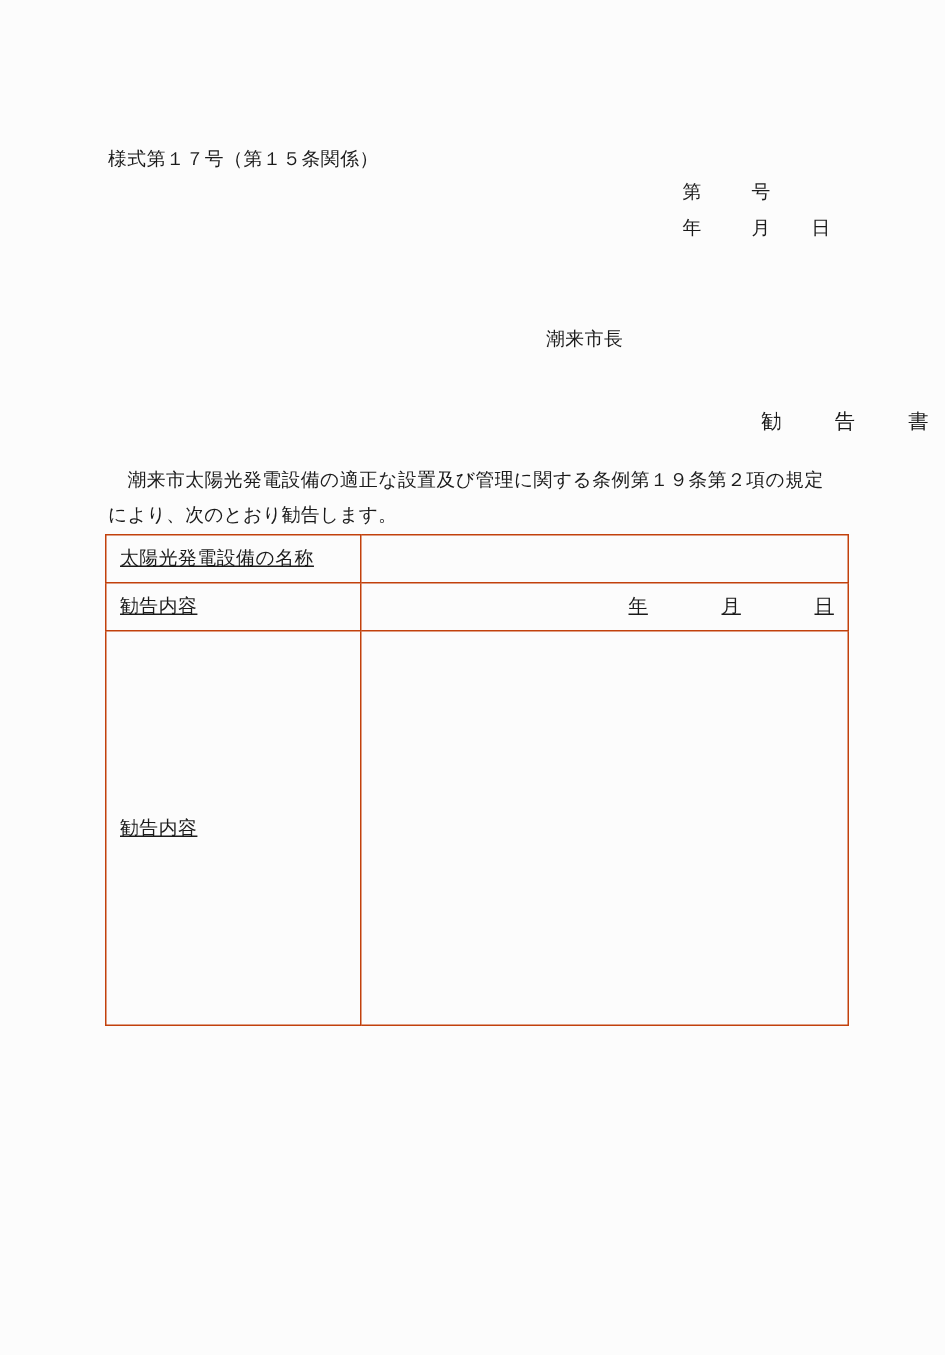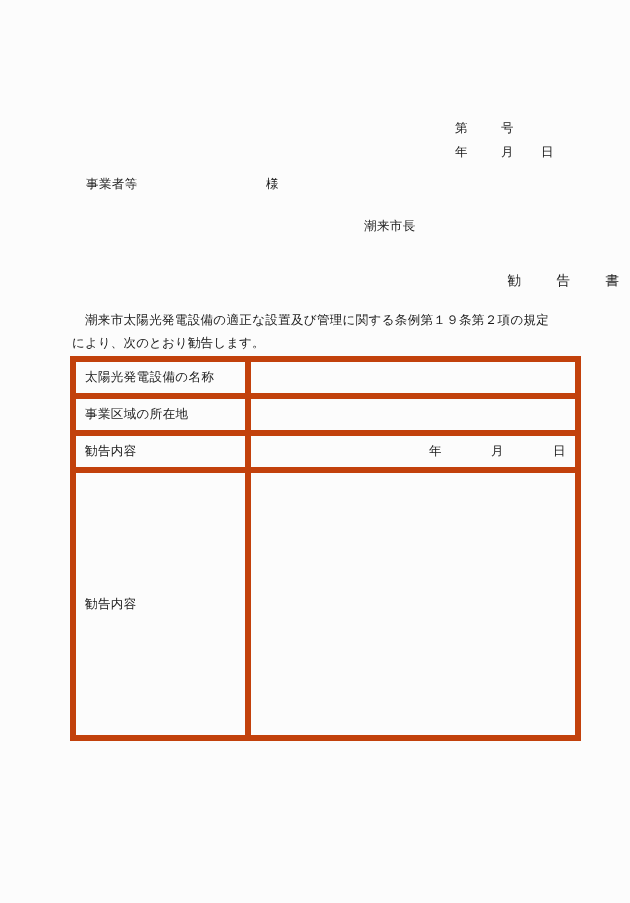--- a/index.html
+++ b/index.html
@@ -109,25 +109,26 @@
   
   .form-table {
     position: absolute;
     left: 70px;
     top: 356px;
     width: 475px;
     border-collapse: collapse;
     table-layout: fixed;
   }
   .form-table td {
-    border: 6px solid #c2410c;
+    border: 1px solid #c2410c;
     font-size: 12.5px;
     letter-spacing: 0.4px;
     padding: 0 0 0 9px;
     vertical-align: middle;
+    text-decoration: underline;
   }
   .form-table td.label {
     width: 160px;
     height: 31px;
   }
   .form-table td.value {
     width: 315px;
   }
   .form-table tr.tall td {
     height: 262px;
@@ -151,52 +152,45 @@
   }
   .date-slots span:last-child {
     width: 14px;
   }
 </style>
 </head>
 <body>
 
 <div class="page">
 
+  <div class="t form-no">様式第１７号（第１５条関係）</div>
 
   <div class="doc-meta">
     <div class="row">
       <span>第</span>
       <span>号</span>
     </div>
     <div class="row">
       <span>年</span>
       <span class="m">月</span>
       <span>日</span>
     </div>
   </div>
 
-  <div class="addressee">
-    <span class="who">事業者等</span>
-    <span>様</span>
-  </div>
 
   <div class="t issuer">潮来市長</div>
 
   <div class="doc-title">勧　告　書</div>
 
   <div class="body-text">潮来市太陽光発電設備の適正な設置及び管理に関する条例第１９条第２項の規定により、次のとおり勧告します。</div>
 
   <table class="form-table">
     <tbody>
       <tr>
         <td class="label">太陽光発電設備の名称</td>
-        <td class="value"></td>
-      </tr>
-      <tr>
-        <td class="label">事業区域の所在地</td>
         <td class="value"></td>
       </tr>
       <tr>
         <td class="label">勧告内容</td>
         <td class="value">
           <div class="date-slots">
             <span>年</span>
             <span>月</span>
             <span>日</span>
           </div>

